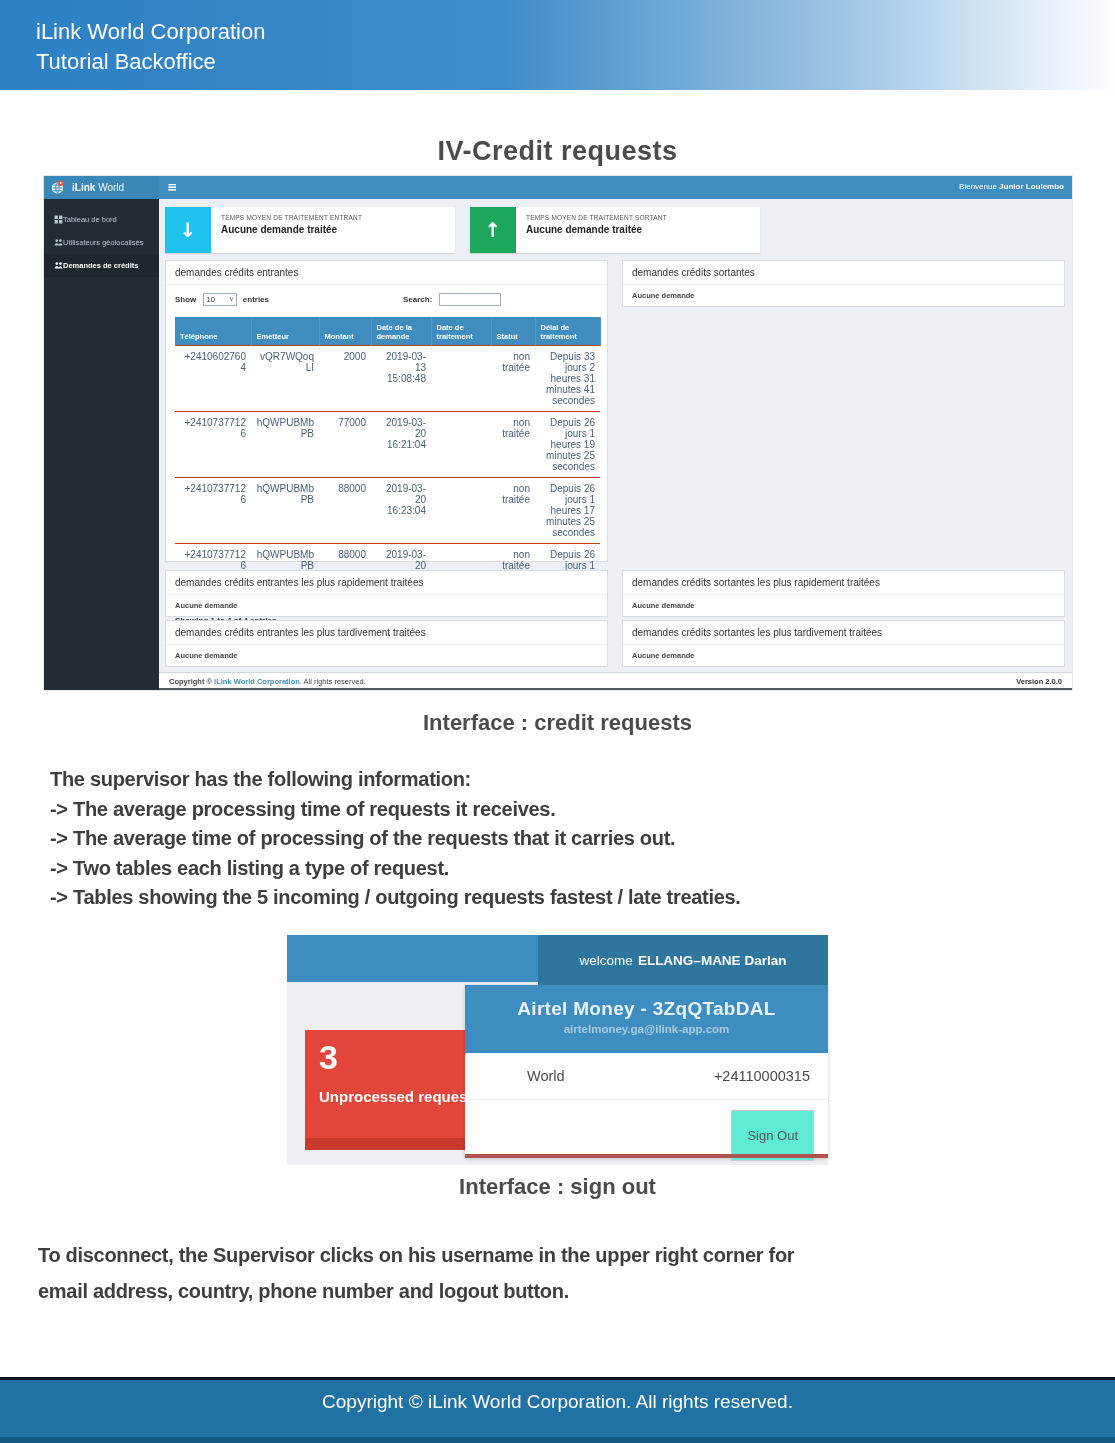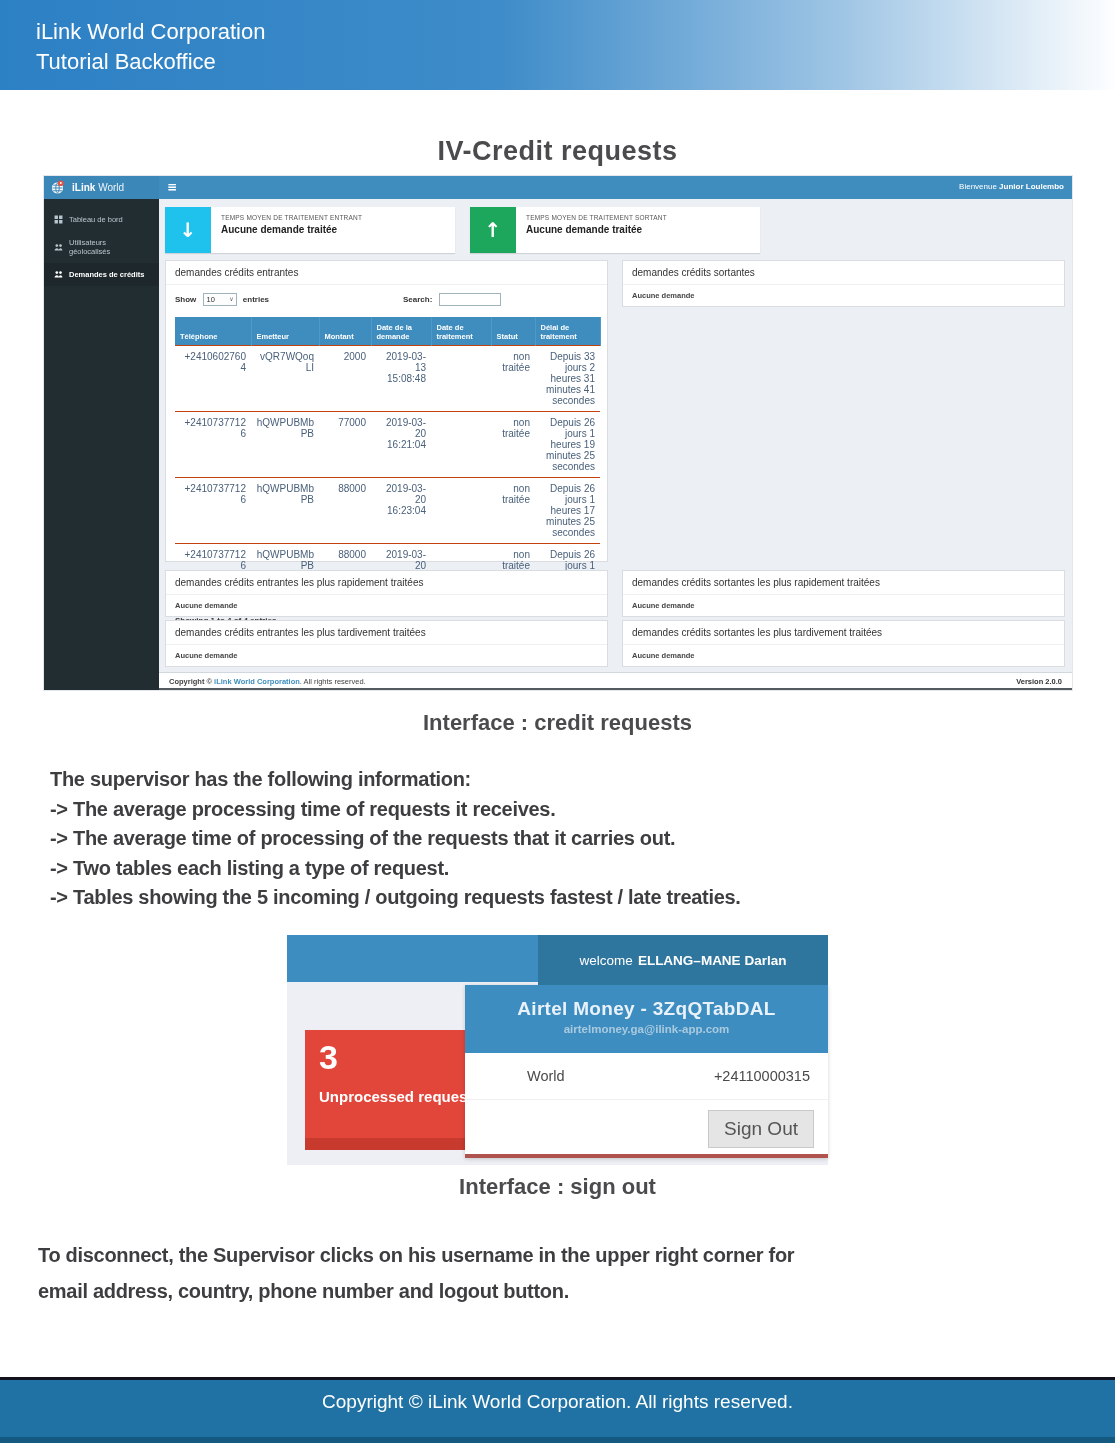--- a/index.html
+++ b/index.html
@@ -21,21 +21,21 @@
   .shot1 .logo { position:absolute; left:0; top:0; width:115px; height:23px; background:#3b87b8; display:flex; align-items:center; }
   .shot1 .logo svg { margin-left:6px; }
   .shot1 .logo-text { color:#fff; font-size:10px; margin-left:7px; }
   .shot1 .logo-text b { font-weight:bold; }
   .shot1 .logo-text span { font-weight:normal; opacity:.9; }
   .menu-toggle { position:absolute; left:123px; top:4px; color:#fff; font-size:12px; font-weight:bold; cursor:pointer;
     font-family:"DejaVu Sans", sans-serif; }
   .shot1 .welcome { position:absolute; right:8px; top:6px; color:#fff; font-size:8px; }
   .shot1 .welcome b { font-weight:bold; }
   .shot1 .sidebar { position:absolute; left:0; top:23px; width:115px; height:491px; background:#222d32; padding-top:9px; }
-  .side-item { display:flex; align-items:center; gap:6px; padding:7px 10px; color:#b8c7ce; font-size:7.5px; cursor:pointer; }
+  .side-item { display:flex; align-items:center; padding:7px 10px; color:#b8c7ce; font-size:7.5px; cursor:pointer; }
   .side-item svg { flex:0 0 auto; fill:#b8c7ce; }
   .side-item.active { color:#fff; font-weight:bold; background:#1e282c; }
   .side-item.active svg { fill:#fff; }
 
   .info-box { position:absolute; width:290px; height:46px; background:#fff; box-shadow:0 1px 1px rgba(0,0,0,.12); }
   .info-box .ibicon { position:absolute; left:0; top:0; width:46px; height:46px; color:#fff;
     display:flex; align-items:center; justify-content:center; font-size:20px; font-weight:bold;
     font-family:"DejaVu Sans", sans-serif; }
   .info-box .ibtext { position:absolute; left:56px; top:7px; right:6px; }
   .info-box .iblabel { font-size:6.5px; color:#555; letter-spacing:.2px; }
@@ -92,22 +92,22 @@
     font-size:13.5px; display:flex; align-items:center; justify-content:center; cursor:pointer; z-index:3; }
   .shot2 .welcome2 b { font-weight:bold; margin-left:5px; }
   .dropdown { position:absolute; left:178px; top:50px; width:363px; height:173px; background:#fff; z-index:2;
     box-shadow:0 1px 4px rgba(0,0,0,.18); }
   .dd-head { height:68px; background:#3e8dc0; text-align:center; padding-top:13px; }
   .dd-net { font-size:19px; font-weight:bold; color:#e9f2fa; letter-spacing:.3px; }
   .dd-mail { font-size:11.5px; font-weight:bold; color:#a9cade; margin-top:3px; }
   .dd-body { height:46px; display:flex; align-items:center; justify-content:space-between; padding:0 18px 0 62px;
     font-size:14.5px; color:#4a4a4a; background:#fff; }
   .dd-foot { position:relative; height:55px; background:#fff; border-top:1px solid #f0f0f0; }
-  .signout { position:absolute; right:14px; top:10px; padding:7px 15px; background:#e5e5e5; border:1px solid #c9c9c9;
-    font-size:19px; color:#555; cursor:pointer; }
+  .signout { position:absolute; right:14px; top:10px; padding:17px 15px; background:#5eead4; border:1px solid #c9c9c9;
+    font-size:13px; color:#555; cursor:pointer; }
   .dd-redline { position:absolute; left:0; bottom:0; width:100%; height:4px; background:#b0524d; }
   .red-card { position:absolute; left:18px; top:95px; width:160px; height:120px; background:#e2463b; z-index:1;
     color:#fff; padding:10px 0 0 14px; white-space:nowrap; }
   .red-card .big { font-size:34px; font-weight:bold; line-height:1; }
   .red-card .lab { font-size:15px; font-weight:bold; margin-top:14px; }
   .red-card .strip { position:absolute; left:0; bottom:0; width:100%; height:12px; background:#c8392e; }
 
   
   .page-footer { position:absolute; left:0; top:1377px; width:1115px; height:66px; background:#2072a4;
     border-top:3px solid #12121e; }

